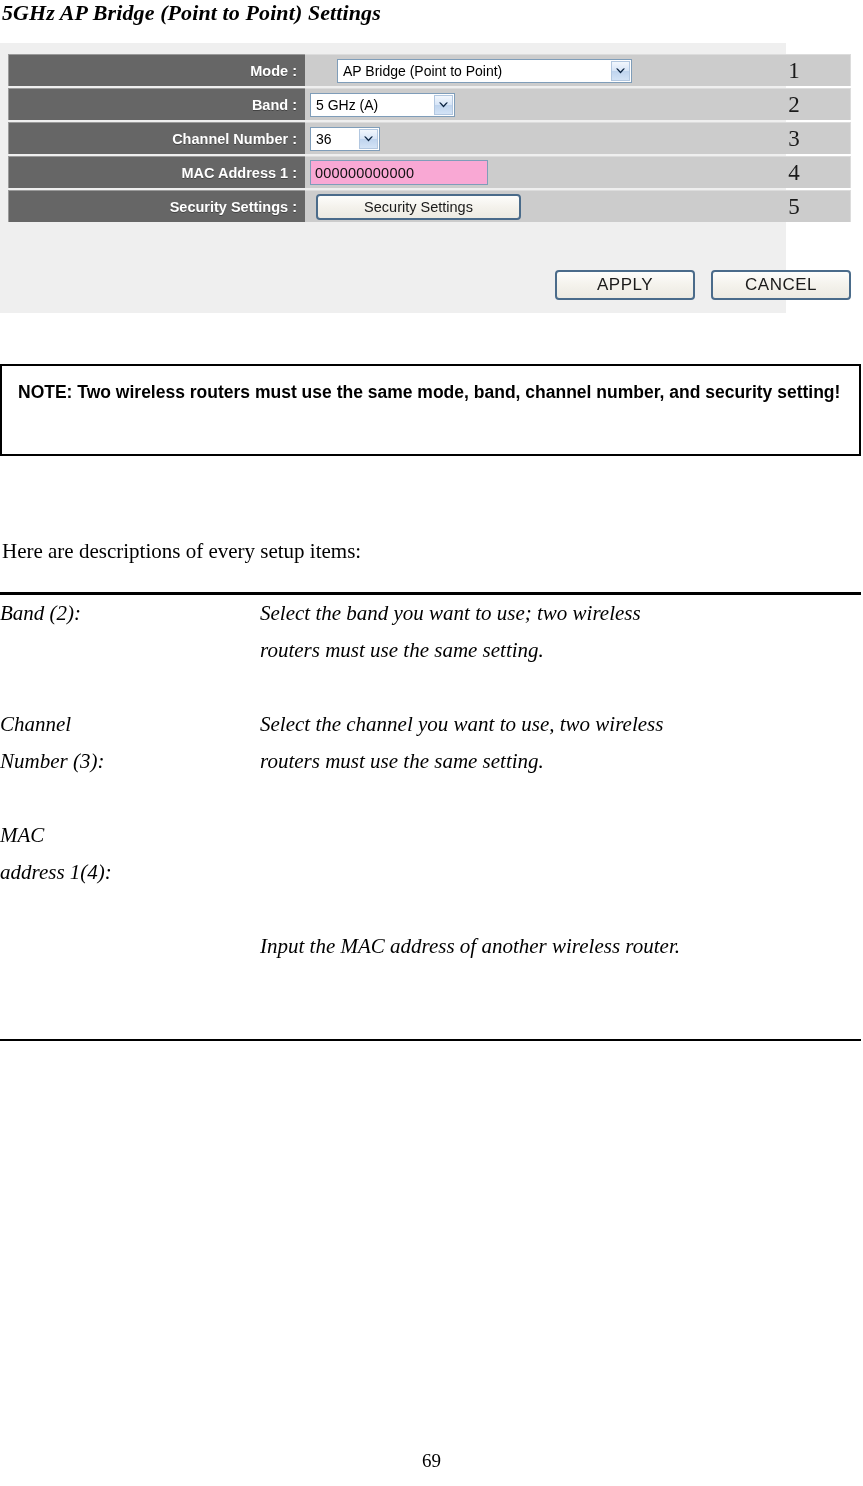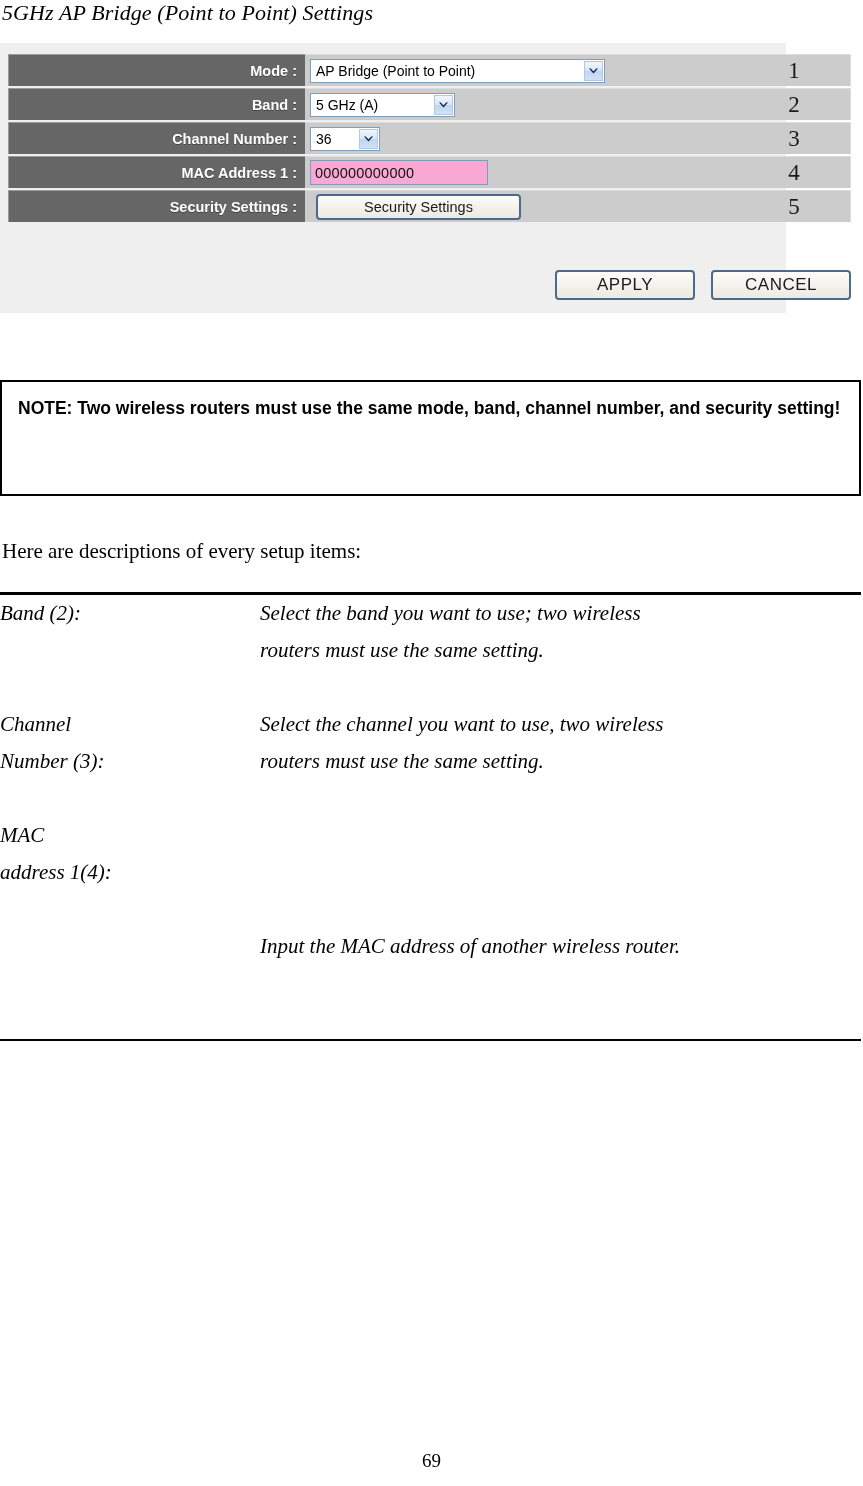--- a/index.html
+++ b/index.html
@@ -15,21 +15,21 @@
     color: #000000;
     overflow: hidden;
   }
 
   
   .page-title {
     position: absolute;
     left: 2px;
     top: 0px;
     font-family: "Liberation Serif", serif;
-    font-weight: normal;
+    font-weight: bold;
     font-style: italic;
     font-size: 22px;
     letter-spacing: 0.1px;
     white-space: nowrap;
   }
 
   
   .ui-panel {
     position: absolute;
     left: 0px;
@@ -110,21 +110,21 @@
     background: linear-gradient(to bottom, #f2f7fd 0%, #d7e5f7 48%, #bfd4ee 52%, #d3e3f6 100%);
     border: 1px solid #b2c7e0;
     box-sizing: border-box;
     display: flex;
     align-items: center;
     justify-content: center;
     flex: none;
   }
   .wx-arrow svg { display: block; }
 
-  .sel-mode { width: 295px; }
+  .sel-mode { width: 295px; margin-left: 27px; }
   .sel-band { width: 145px; }
   .sel-chan { width: 70px; }
 
   .wx-input {
     display: inline-block;
     width: 178px;
     height: 25px;
     line-height: 24px;
     background: #f9a8d4;
     border: 1px solid #7f9db9;
@@ -163,23 +163,23 @@
     width: 851px;
     text-align: right;
   }
   .btn-apply { width: 140px; height: 30px; font-size: 17px; letter-spacing: 0.5px; }
   .btn-cancel { width: 140px; height: 30px; font-size: 17px; letter-spacing: 0.5px; margin-left: 12px; }
 
   
   .note-box {
     position: absolute;
     left: 0px;
-    top: 380px;
-    width: 861px;
-    height: 116px;
+    top: 364px;
+    width: 861px;
+    height: 92px;
     border: 2px solid #000000;
     box-sizing: border-box;
     background: #ffffff;
   }
   .note-text {
     font-family: "Liberation Sans", sans-serif;
     font-weight: bold;
     font-size: 17.5px;
     line-height: 33px;
     color: #000000;

